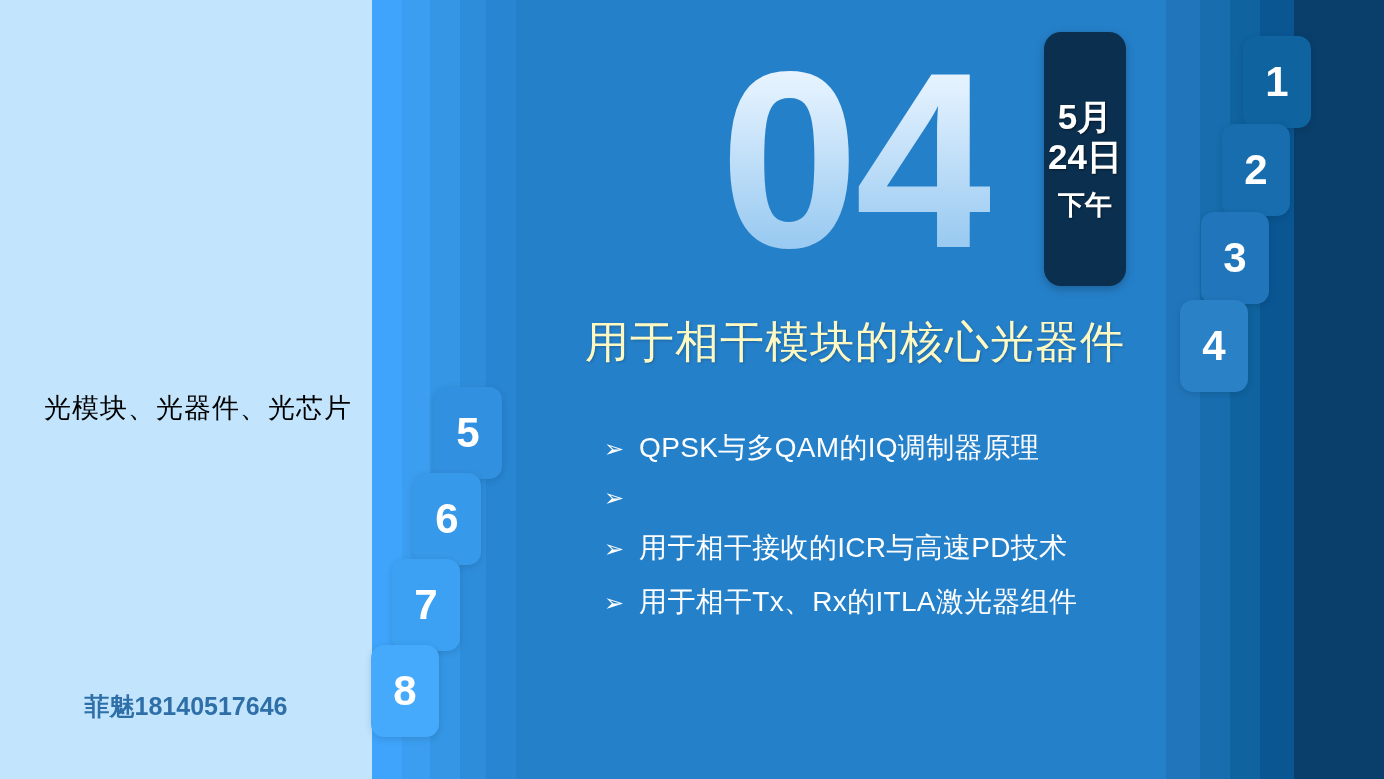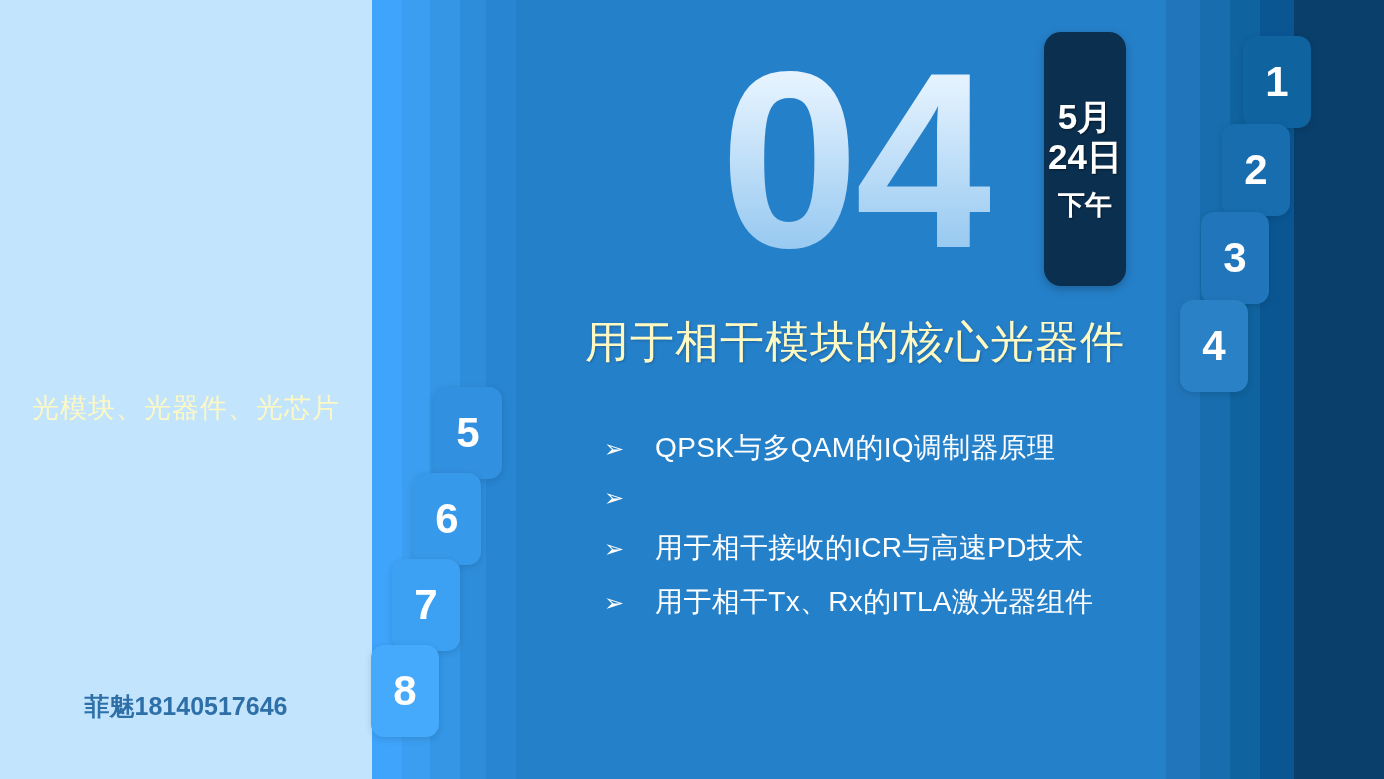--- a/index.html
+++ b/index.html
@@ -37,21 +37,22 @@
     line-height: 1.05;
   }
   .toc-sub {
     position: absolute;
     left: 0; top: 390px;
     width: 372px;
     text-align: center;
     font-size: 27px;
     font-weight: 400;
     letter-spacing: 1px;
-    color: #fef9c3;
+    color: #000000;
+    padding-left: 12px;
   }
   .toc-contact {
     position: absolute;
     left: 0; top: 690px;
     width: 372px;
     text-align: center;
     font-size: 25px;
     font-weight: 700;
     color: #2f6fa8;
   }
@@ -147,21 +148,20 @@
     line-height: 1;
     margin-right: 15px;
     flex: 0 0 auto;
     color: #ffffff;
   }
   .bullet-text {
     font-size: 28px;
     font-weight: 400;
     letter-spacing: 0.3px;
     line-height: 1.15;
-    margin-left: 16px;
   }
 </style>
 </head>
 <body>
 
 <div id="slide">
 
   <div id="bands-host">
       <div class="band" style="left: 372px; width: 30px; background: rgb(63, 164, 251);"></div>
       <div class="band" style="left: 402px; width: 28px; background: rgb(60, 158, 240);"></div>

